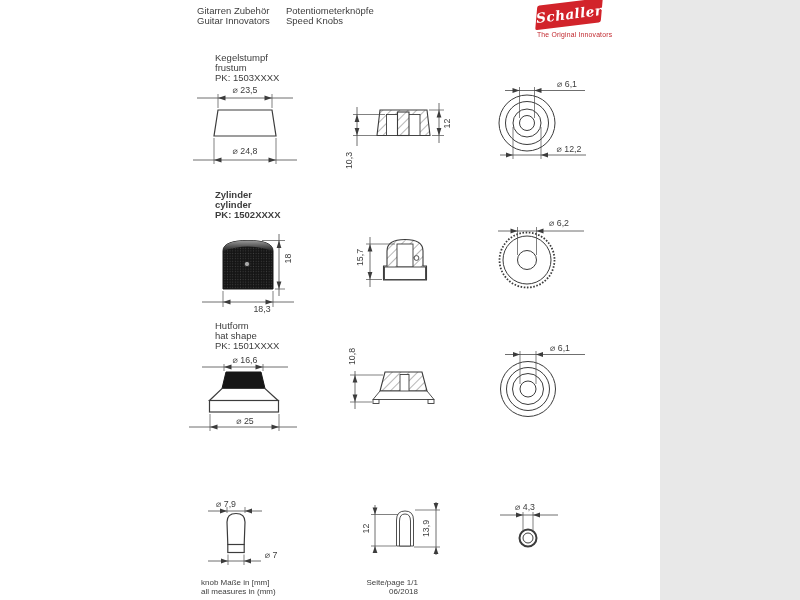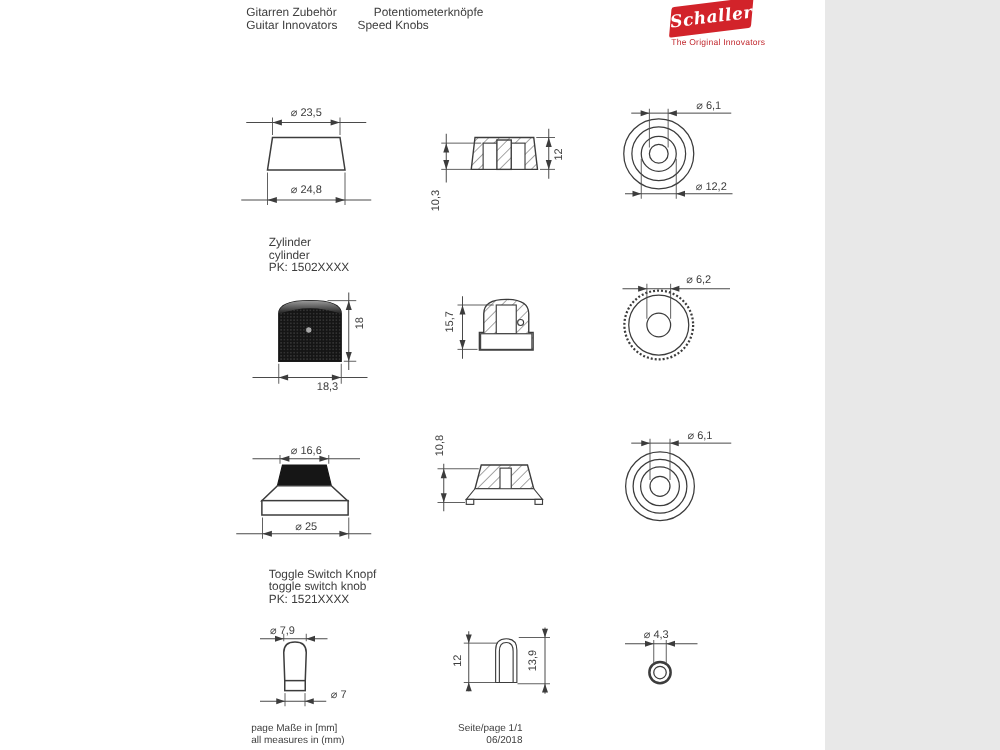--- a/index.html
+++ b/index.html
@@ -28,37 +28,42 @@
   .c{fill:none;stroke:#3c3c3c;stroke-width:1;}
   .solidblack{fill:#161616;stroke:#161616;stroke-width:1;}
 </style>
 </head>
 <body>
 
 <div class="page">
 
   <div class="txt hdr" style="left:197px;top:6px;">Gitarren Zubehör</div>
   <div class="txt hdr" style="left:197px;top:16px;">Guitar Innovators</div>
-  <div class="txt hdr" style="left:286px;top:6px;margin-left:13px;">Potentiometerknöpfe</div>
+  <div class="txt hdr" style="left:286px;top:6px;">Potentiometerknöpfe</div>
   <div class="txt hdr" style="left:286px;top:16px;">Speed Knobs</div>
 
   <div class="logo">
     <span>Schaller</span>
   </div>
   <div class="tagline">The Original Innovators</div>
 
-  <div class="txt ttl" style="left:215px;top:190px;">
+  <div class="txt ttl" style="left:215px;top:53px;">
+    <div>Kegelstumpf</div>
+    <div>frustum</div>
+    <div>PK: 1503XXXX</div>
+  </div>
+  <div class="txt ttl" style="left:215px;top:190px;font-weight:bold;">
     <div>Zylinder</div>
     <div>cylinder</div>
     <div>PK: 1502XXXX</div>
   </div>
-  <div class="txt ttl" style="left:215px;top:455px;">
-    <div>Toggle Switch Knopf</div>
-    <div>toggle switch knob</div>
-    <div>PK: 1521XXXX</div>
+  <div class="txt ttl" style="left:215px;top:321px;">
+    <div>Hutform</div>
+    <div>hat shape</div>
+    <div>PK: 1501XXXX</div>
   </div>
 
   <svg width="800" height="600" viewBox="0 0 800 600">
     <defs>
       <pattern id="hatch" width="6" height="6" patternUnits="userSpaceOnUse" patternTransform="rotate(45)">
         <rect width="6" height="6" fill="#ffffff"></rect>
         <line x1="0" y1="0" x2="0" y2="6" stroke="#4a4a4a" stroke-width="0.8"></line>
       </pattern>
       <pattern id="knurl" width="2.6" height="2.6" patternUnits="userSpaceOnUse">
         <rect width="2.6" height="2.6" fill="#151515"></rect>
@@ -247,21 +252,21 @@
   <div class="dimtxt rot" style="left:335px;top:351px;width:34px;">10,8</div>
   <div class="dimtxt" style="left:532px;top:343px;width:56px;">⌀ 6,1</div>
 
   <div class="dimtxt" style="left:198px;top:499px;width:56px;">⌀ 7,9</div>
   <div class="dimtxt" style="left:243px;top:550px;width:56px;">⌀ 7</div>
   <div class="dimtxt rot" style="left:349px;top:523px;width:34px;">12</div>
   <div class="dimtxt rot" style="left:409px;top:523px;width:34px;">13,9</div>
   <div class="dimtxt" style="left:497px;top:502px;width:56px;">⌀ 4,3</div>
 
   <div class="txt ft" style="left:201px;top:579px;">
-    <div>page Maße in [mm]</div>
+    <div>knob Maße in [mm]</div>
     <div>all measures in (mm)</div>
   </div>
   <div class="txt ft ftc" style="left:318px;top:579px;width:100px;text-align:right;">
     <div>Seite/page 1/1</div>
     <div>06/2018</div>
   </div>
 
 </div>
 
 </body></html>

